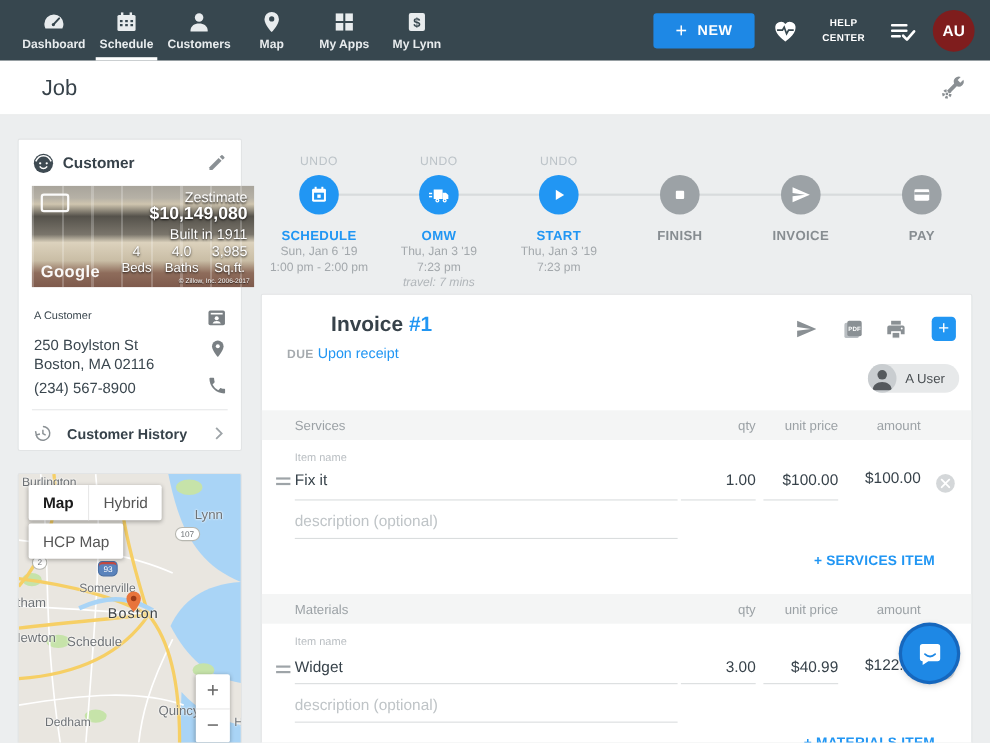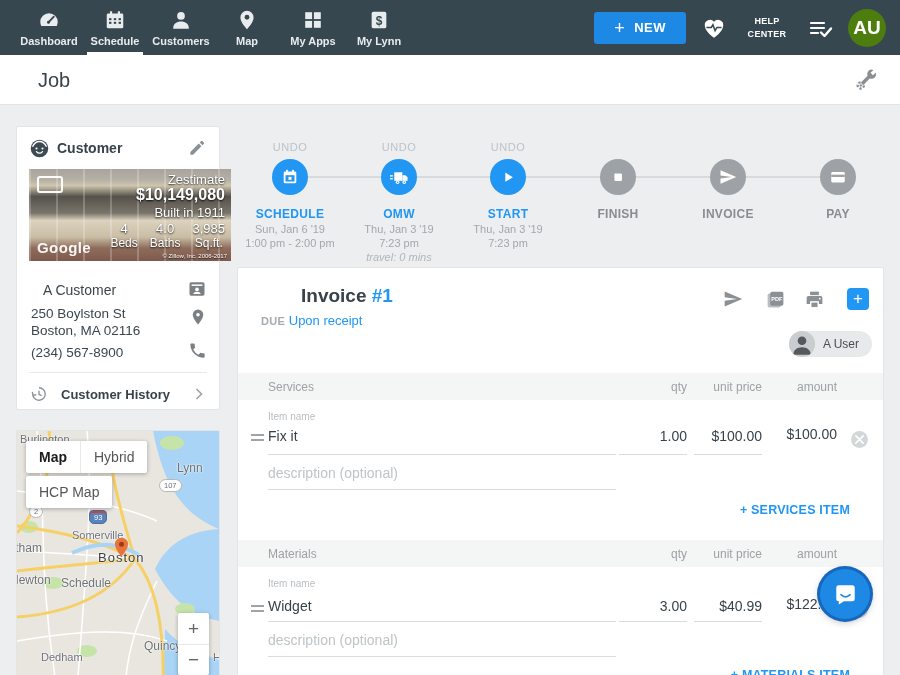--- a/index.html
+++ b/index.html
@@ -10,21 +10,21 @@
   
   .topnav { position:absolute; top:0; left:0; right:0; height:55px; background:#37474F; display:flex; z-index:50; }
   .nav-left { display:flex; padding-left:16px; }
   .nav-item { width:66px; display:flex; flex-direction:column; align-items:center; justify-content:center; gap:4px; color:#E8ECEE; position:relative; cursor:pointer; }
   .nav-item .lbl { font-size:11px; font-weight:bold; white-space:nowrap; }
   .nav-item.active::after { content:""; position:absolute; left:5px; right:5px; bottom:0; height:3px; background:#fff; }
   .nav-right { margin-left:auto; display:flex; align-items:center; gap:15px; padding-right:14px; }
   .new-btn { background:#1E88E5; color:#fff; border:none; font-weight:bold; font-size:13px; letter-spacing:.5px; padding:0 20px; height:32px; border-radius:3px; display:flex; align-items:center; gap:9px; cursor:pointer; font-family:inherit; }
   .new-btn .plus { font-size:18px; font-weight:normal; line-height:1; }
   .help { color:#fff; font-size:9px; font-weight:bold; width:50px; text-align:center; line-height:1.35; letter-spacing:.3px; cursor:pointer; }
-  .avatar { width:38px; height:38px; border-radius:50%; background:#4d7c0f; color:#fff; font-size:19px; font-weight:bold; display:flex; align-items:center; justify-content:center; cursor:pointer; }
+  .avatar { width:38px; height:38px; border-radius:50%; background:#7f1d1d; color:#fff; font-size:14px; font-weight:bold; display:flex; align-items:center; justify-content:center; cursor:pointer; }
 
   
   .pageheader { position:absolute; top:55px; left:0; right:0; height:50px; background:#fff; border-bottom:1px solid #E2E4E5; z-index:10; }
   .page-title { position:absolute; left:38px; top:14px; font-size:20px; color:#37424A; }
   .job-settings { position:absolute; right:22px; top:13px; cursor:pointer; }
 
   
   .card { position:absolute; background:#fff; border:1px solid #E2E4E5; border-radius:2px; }
 
   
@@ -41,21 +41,21 @@
   .zl { position:absolute; right:6px; color:#fff; text-shadow:0 1px 2px rgba(0,0,0,.85); text-align:right; }
   .zl-label { top:3px; font-size:13px; }
   .zl-value { top:17px; font-size:16px; font-weight:bold; }
   .zl-built { top:36px; font-size:13px; }
   .zl-stats { position:absolute; right:6px; top:52px; display:flex; gap:12px; }
   .zl-col { text-align:center; color:#fff; text-shadow:0 1px 2px rgba(0,0,0,.85); }
   .zl-col .v { font-size:13px; }
   .zl-col .l { font-size:12px; }
   .g-logo { position:absolute; left:8px; bottom:5px; color:#fff; font-size:15px; font-weight:bold; letter-spacing:.4px; opacity:.95; }
   .zl-copy { position:absolute; right:4px; bottom:2px; color:#fff; font-size:6px; text-shadow:0 1px 1px rgba(0,0,0,.8); }
-  .cc-name { position:absolute; left:14px; top:155px; font-size:14px;margin-left:12px; }
+  .cc-name { position:absolute; left:14px; top:155px; font-size:10px; }
   .cc-addr { position:absolute; left:14px; top:178px; font-size:13.5px; line-height:17px; }
   .cc-phone { position:absolute; left:14px; top:218px; font-size:13.5px; }
   .cc-ico { position:absolute; right:12px; cursor:pointer; }
   .cc-divider { position:absolute; left:12px; right:12px; top:245px; border-top:1px solid #E6E8E9; }
   .cc-history { position:absolute; left:0; right:0; top:252px; height:30px; cursor:pointer; }
   .cc-history .h-ico { position:absolute; left:12px; top:5px; }
   .cc-history .h-lbl { position:absolute; left:44px; top:8px; font-size:13px; font-weight:bold; color:#37424A; }
   .cc-history .h-chev { position:absolute; right:10px; top:5px; }
 
   
@@ -402,21 +402,21 @@
           <path d="M13 7.5h3.2l2.3 2.3v3.7H13z"></path>
           <circle cx="8" cy="15" r="1.9"></circle>
           <circle cx="15" cy="15" r="1.9"></circle>
           <circle cx="8" cy="15" r=".7" fill="#2196F3"></circle>
           <circle cx="15" cy="15" r=".7" fill="#2196F3"></circle>
         </svg>
       </div>
     <div class="slbl">OMW</div>
     <div class="sline l1">Thu, Jan 3 '19</div>
     <div class="sline l2">7:23 pm</div>
-    <div class="sline l3">travel: 0 mins</div>
+    <div class="sline l3">travel: 7 mins</div>
   </div>
 
   <div class="step on" style="left:211px">
     <div class="undo">UNDO</div>
     <div class="circ">
         <svg width="18" height="18" viewBox="0 0 20 20">
           <path d="M7 5v10.4l8.4-5.2z" fill="#fff"></path>
         </svg>
       </div>
     <div class="slbl">START</div>

